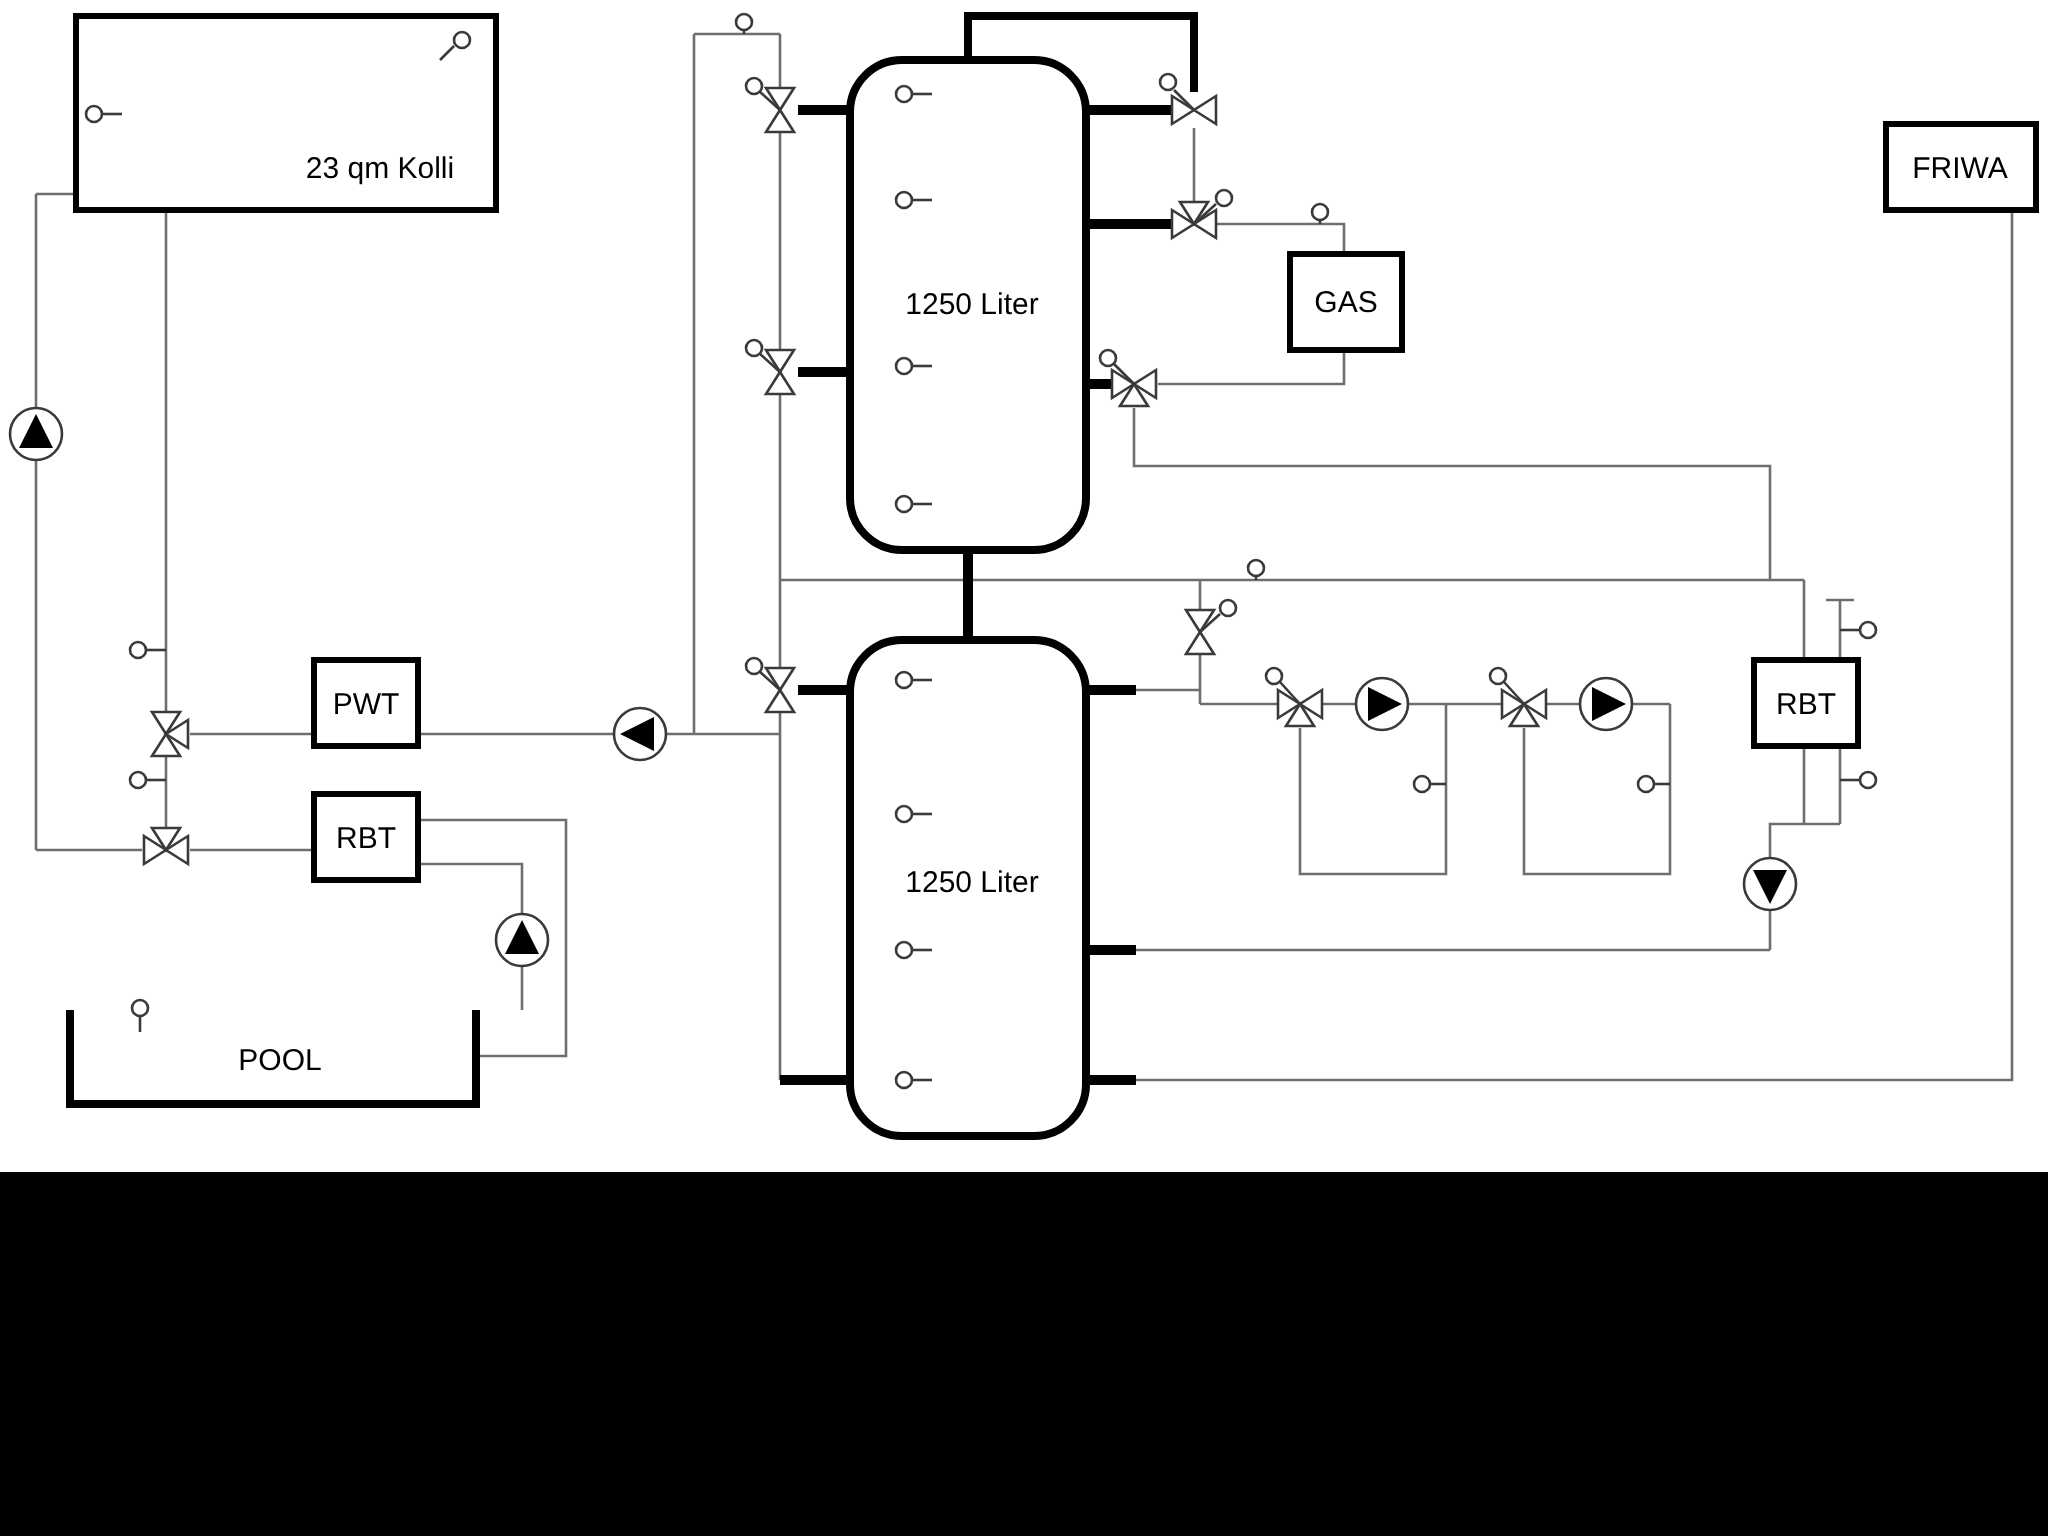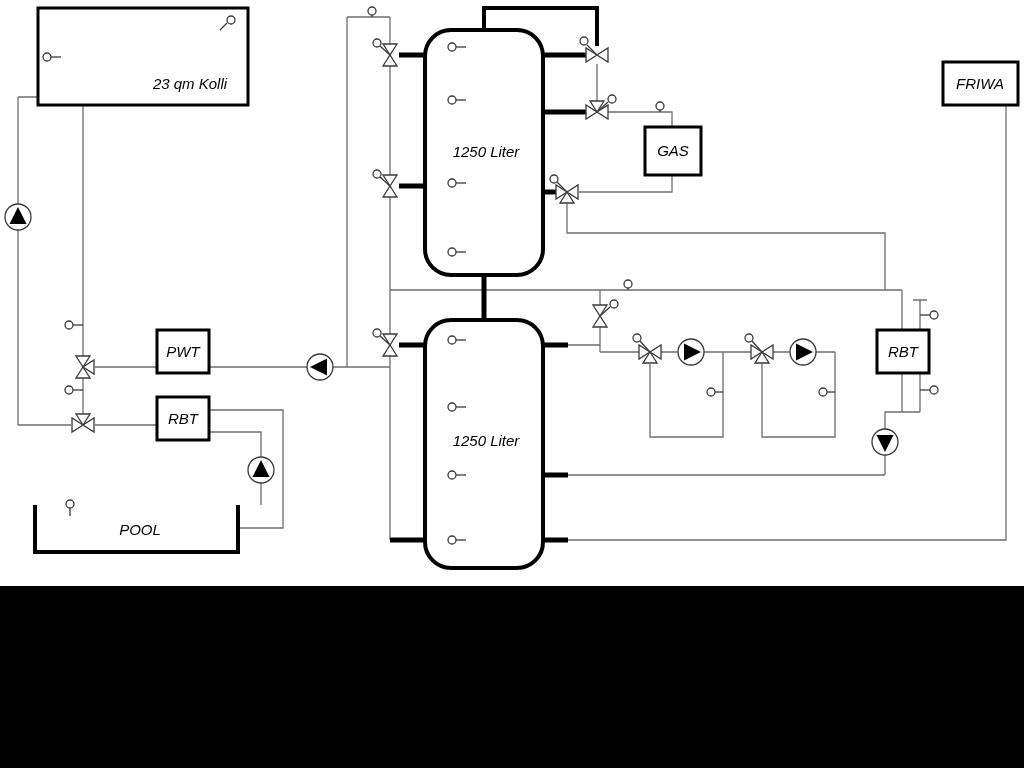--- a/index.html
+++ b/index.html
@@ -1,16 +1,16 @@
 <!DOCTYPE html>
 <html style="--background: #ffffff; --outline: #000000; --line: #6e6e6e; --symbol: #3a3a3a; --footer: #000000;"><head>
 <meta charset="utf-8">
 <style>
   html,body{margin:0;padding:0;background:#000;}
-  .stage{width:894px;height:768px;position:relative;background:#000;font-style:italic;}
+  .stage{width:894px;height:768px;position:relative;background:#000;}
   .lbl{font-family:"Liberation Sans",sans-serif;font-size:15px;fill:#000;text-anchor:middle;}
   .pipe{fill:none;stroke:var(--line,#6e6e6e);stroke-width:1.3;}
   .thick{fill:none;stroke:var(--outline,#000);stroke-width:5;}
   .thick4{fill:none;stroke:var(--outline,#000);stroke-width:4;}
   .box{fill:var(--background,#fff);stroke:var(--outline,#000);stroke-width:3;}
   .tank{fill:var(--background,#fff);stroke:var(--outline,#000);stroke-width:4;}
   .pool{fill:none;stroke:var(--outline,#000);stroke-width:4;}
   .sym{fill:var(--background,#fff);stroke:var(--symbol,#3a3a3a);stroke-width:1.3;}
   .solid{fill:var(--outline,#000);stroke:none;}
   .stem{fill:none;stroke:var(--symbol,#3a3a3a);stroke-width:1.3;}

